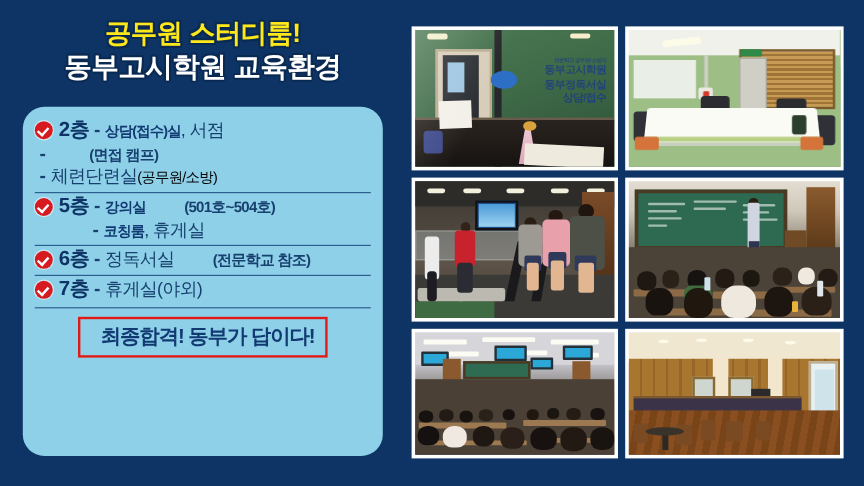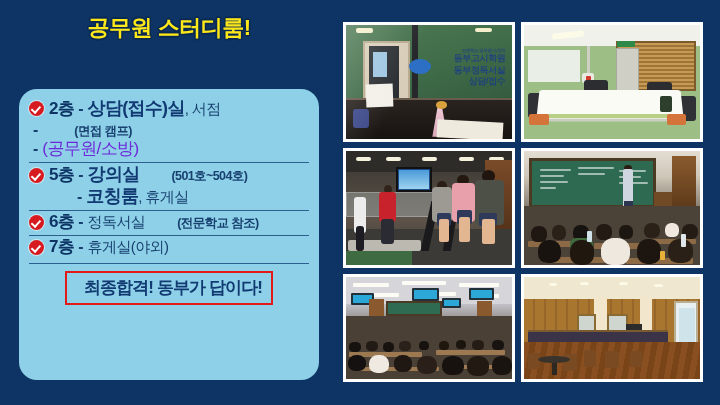--- a/index.html
+++ b/index.html
@@ -55,24 +55,24 @@
     align-self:center;box-shadow:0 0 0 1px rgba(255,255,255,.55);
   }
   .check:after{
     content:"";position:absolute;left:4px;top:3px;
     width:3.5px;height:7px;border:solid #fff;border-width:0 2px 2px 0;
     transform:rotate(42deg);
   }
 
   .fl-floor{font-size:17px;font-weight:900;color:#0d3464;letter-spacing:-0.6px;}
   .dash{font-size:16px;font-weight:700;color:#17406f;padding:0 4px;}
-  .fl-strong{font-size:18px;font-weight:900;color:#123a72;letter-spacing:-0.7px;}
+  .fl-strong{font-size:12px;font-weight:900;color:#123a72;letter-spacing:-0.7px;}
   .fl-normal{font-size:15px;font-weight:500;color:#17406f;letter-spacing:-0.6px;}
   .fl-small{font-size:12.5px;font-weight:700;color:#17406f;letter-spacing:-0.6px;padding-left:32px;}
-  .fl-tiny{font-size:17px;font-weight:500;color:#6d28d9;letter-spacing:-0.6px;}
+  .fl-tiny{font-size:12px;font-weight:500;color:#000000;letter-spacing:-0.6px;}
 
   .r2line{padding-left:20px;}
   .indent-dash{padding-left:36px;}
 
   .cta-wrap{border-top:1.6px solid #2c5e8f;padding-top:7px;margin-top:3px;text-align:center;}
   .cta-box{
     display:inline-block;border:2.5px solid #e01b18;
     padding:3px 9px 4px 17px;
   }
   .cta-text{font-size:17px;font-weight:900;color:#123a72;letter-spacing:-0.9px;white-space:nowrap;}
@@ -255,38 +255,40 @@
 </style>
 </head>
 <body>
 
 <div id="poster">
 
   <div class="left-col">
 
     <div class="title-block">
       <div class="title-line l1">공무원 스터디룸!</div>
+      <div class="title-line l2">동부고시학원 교육환경</div>
     </div>
 
     <div class="info-card">
 
       <div class="floor-group">
         <div class="fl-row">
           <span class="check"></span>
           <span class="fl-floor">2층</span>
           <span class="dash">-</span>
           <span class="fl-strong">상담(접수)실</span>
           <span class="fl-normal">, 서점</span>
         </div>
         <div class="fl-row sub indent-dash">
           <span class="dash">-</span>
           <span class="fl-small">(면접 캠프)</span>
         </div>
         <div class="fl-row sub indent-dash">
           <span class="dash">-</span>
+          <span class="fl-normal">체련단련실</span>
           <span class="fl-tiny">(공무원/소방)</span>
         </div>
       </div>
 
       <div class="floor-group">
         <div class="fl-row">
           <span class="check"></span>
           <span class="fl-floor">5층</span>
           <span class="dash">-</span>
           <span class="fl-strong">강의실</span>

